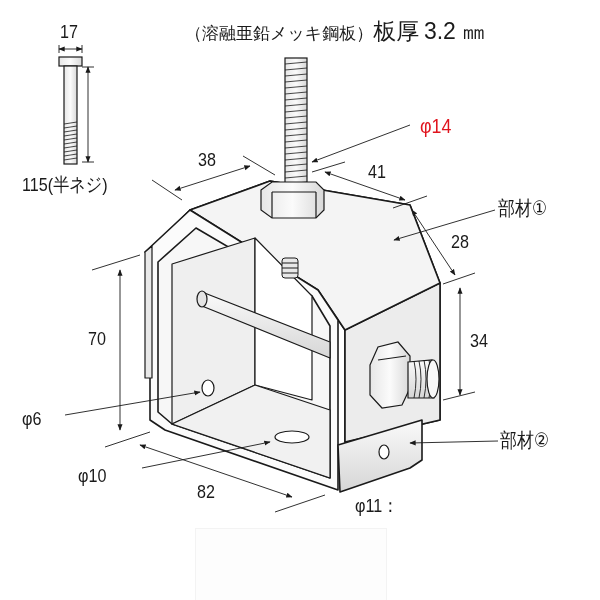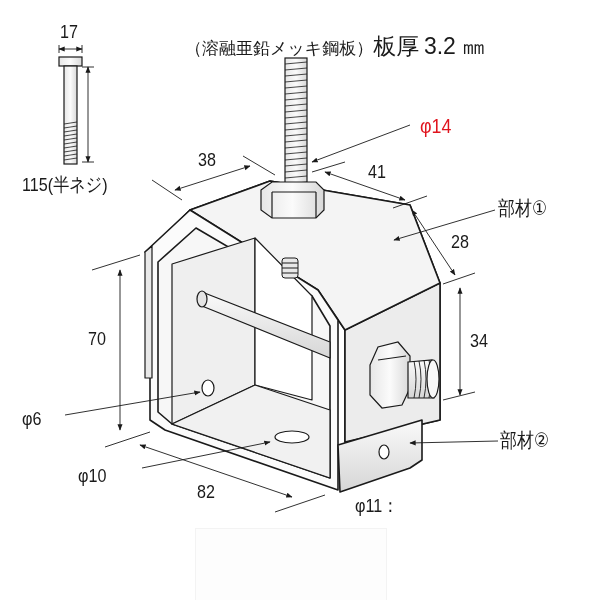--- a/index.html
+++ b/index.html
@@ -1,20 +1,20 @@
 <!DOCTYPE html>
 <html><head>
   <meta charset="utf-8">
   <style>
     html, body { margin: 0; padding: 0; background: #ffffff; }
     body { width: 600px; height: 600px; position: relative; overflow: hidden;
            font-family: "Liberation Sans", "DejaVu Sans", sans-serif; color: #1a1a1a; }
     .lbl { position: absolute; white-space: nowrap; line-height: 1; }
     .dim { font-size: 19px; transform: scaleX(0.85); transform-origin: left top; }
-    .title { font-size: 17px; left: 185px; top: 35px; }
+    .title { font-size: 17px; left: 185px; top: 20px; }
     .title .big { font-size: 23px; }
     .red { color: #e0141e; }
     svg { position: absolute; left: 0; top: 0; }
     .blank-box { position: absolute; left: 195px; top: 528px; width: 190px; height: 72px;
                  border: 1px solid #f3f3f3; border-bottom: none; background: #fdfdfd; }
   </style>
 </head>
 <body>
 
 <svg width="600" height="600" viewBox="0 0 600 600">

